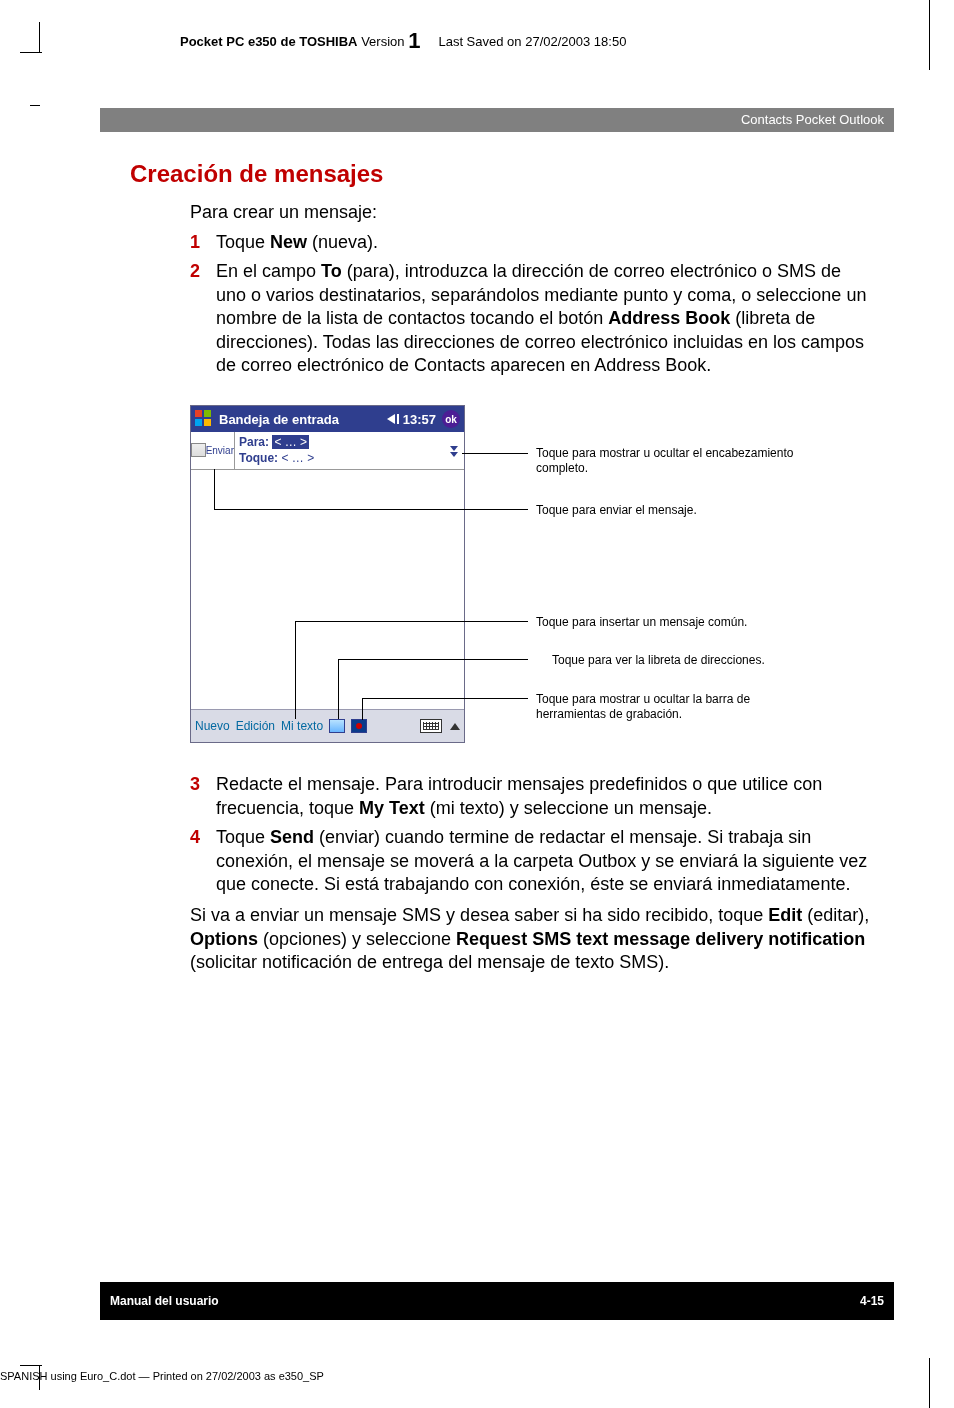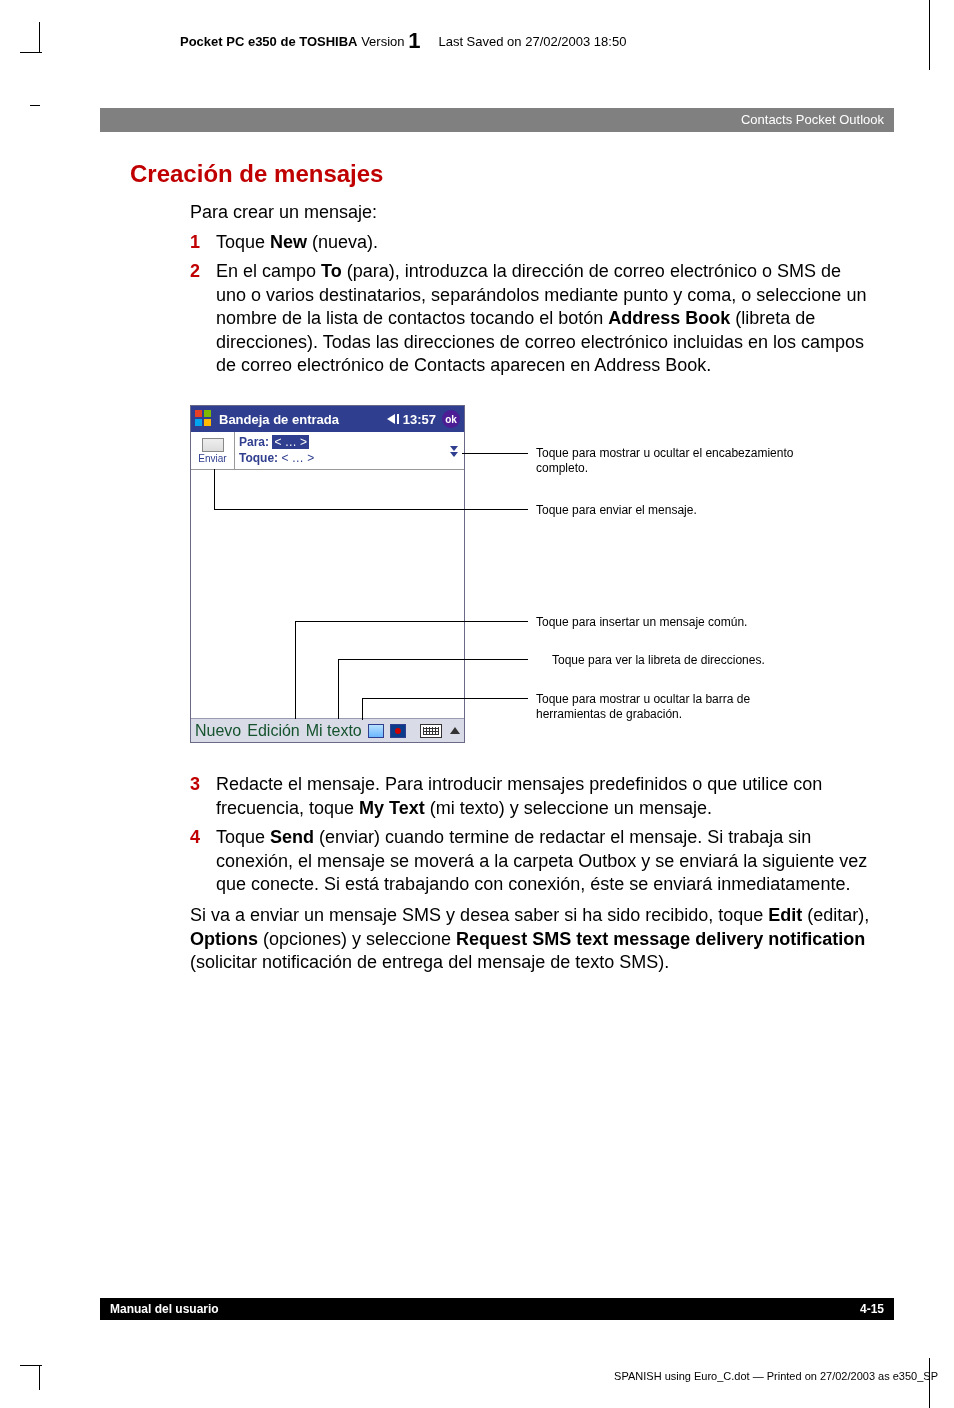--- a/index.html
+++ b/index.html
@@ -158,21 +158,21 @@
     margin-left: 6px;
   }
   .compose-head {
     display: flex;
     border-bottom: 1px solid #999;
     height: 38px;
   }
   .send-col {
     width: 44px;
     border-right: 1px solid #999;
-    display: flex; flex-direction: column;
+    display: flex; flex-direction: row;
     align-items: center; justify-content: center;
     font-size: 10px; color: #2f3e8e;
   }
   .send-icon {
     width: 22px; height: 14px;
     border: 1px solid #888;
     position: relative;
     margin-bottom: 1px;
     background: linear-gradient(180deg,#eee,#ddd);
   }
@@ -197,25 +197,25 @@
     content:""; display:block;
     width:0;height:0; border-left:4px solid transparent;border-right:4px solid transparent;border-top:5px solid #2f3e8e;
     margin-top:1px;
   }
   .msg-body {
     height: 250px;
   }
   .bottombar {
     position: absolute;
     left: 0; right: 0; bottom: 0;
-    height: 24px;
+    height: 33px;
     background: #d9dbe6;
     border-top: 1px solid #9a9ab0;
     display: flex; align-items: center;
-    font-size: 16px; color: #14532d;
+    font-size: 12px; color: #0369a1;
     padding: 0 4px;
     gap: 6px;
   }
   .bb-item { }
   .bb-icon {
     width: 16px; height: 14px;
     display:inline-block;
     border:1px solid #2f3e8e;
     position:relative;
     vertical-align:middle;
@@ -252,39 +252,38 @@
     position: absolute;
     background: #000;
     width: 1px;
   }
 
   
   .footer-bar {
     position: absolute;
     left: 100px; right: 60px;
     bottom: 88px;
-    height: 22px;
+    height: 38px;
     background: #000;
     color: #fff;
     font-size: 12px;
     display: flex;
     align-items: center;
     padding: 0 10px;
   }
   .footer-bar b { font-weight: bold; }
   .footer-bar .sp { flex: 1; }
 
   .print-line {
     position: absolute;
     left: 0; right: 16px;
     bottom: 26px;
-    text-align: right;
+    text-align: left;
     font-size: 11px;
     color: #000;
-    margin-left: 36px;
   }
 </style>
 </head>
 <body>
 
 <div class="page">
 
   <div class="crop-top"></div>
   <div class="crop-top2"></div>
   <div class="crop-right-top"></div>

